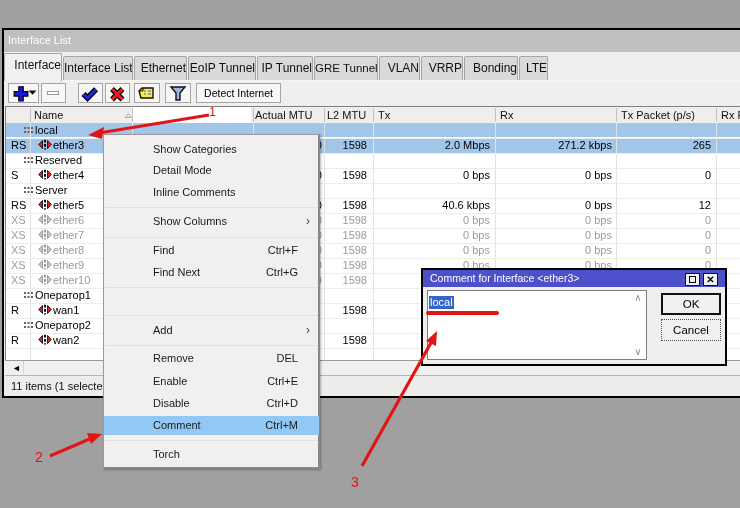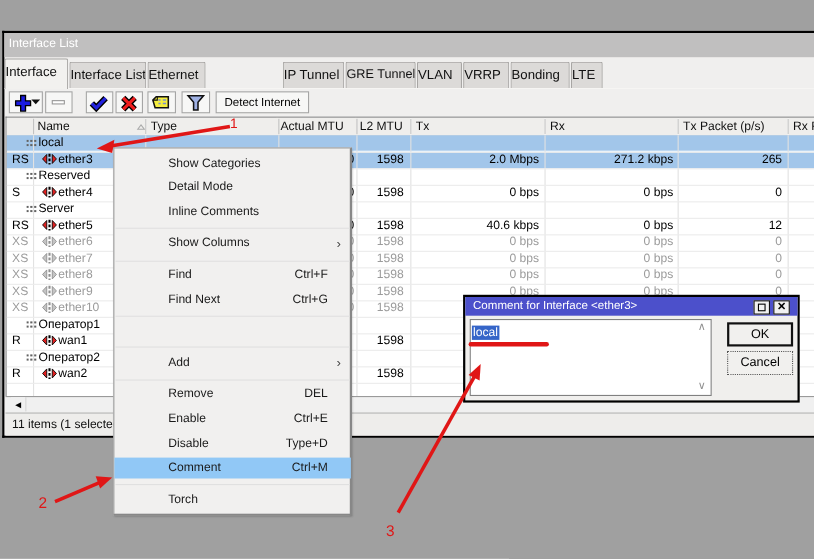--- a/index.html
+++ b/index.html
@@ -10,21 +10,21 @@
 
   
   #win { left:2px; top:28px; width:738px; height:370px; background:#f0efee;
          border-left:2px solid #000; border-top:2px solid #000; border-bottom:2px solid #000; }
   #titlebar { left:0px; top:0px; width:736px; height:22px; background:#c0bfbf; }
   #titletext { left:4px; top:4px; color:#fff; font-size:11px; }
 
   
   .tab { position:absolute; top:26px; height:24px; white-space:nowrap; overflow:hidden; background:#dcdad8;
          border:1px solid #a8a6a4; border-bottom:none; border-radius:2px 2px 0 0;
-         font-size:12px; color:#111; text-align:left; line-height:22px; }
+         font-size:12px; color:#111; text-align:right; line-height:22px; }
   #tabline { left:0px; top:50px; width:736px; height:1px; background:#f6f5f3; }
   .tab.active { top:23px; height:28px; background:#f2f1ef; z-index:3; }
 
   
   .tbtn { position:absolute; top:53px; height:20px; background:#f7f7f6;
           border:1px solid #a5a5a5; }
 
   
   #list { left:1px; top:76px; width:735px; height:254px; background:#fff;
           border-left:1px solid #808080; border-top:1px solid #808080; overflow:hidden; }
@@ -79,20 +79,21 @@
 <div id="page">
 
   <div id="win" class="abs">
     <div id="titlebar" class="abs">
         <div id="titletext" class="abs">Interface List</div>
       </div>
 
     <div class="tab active" style="left:0px; width:58px;">Interface</div>
     <div class="tab" style="left:59px; width:70px;">Interface List</div>
     <div class="tab" style="left:130px; width:53px;">Ethernet</div>
+    <div class="tab" style="left:184px; width:68px;">EoIP Tunnel</div>
     <div class="tab" style="left:253px; width:56px;">IP Tunnel</div>
     <div class="tab" style="left:310px; width:64px; font-size:11.5px;">GRE Tunnel</div>
     <div class="tab" style="left:375px; width:41px;">VLAN</div>
     <div class="tab" style="left:417px; width:42px;">VRRP</div>
     <div class="tab" style="left:460px; width:54px;">Bonding</div>
     <div class="tab" style="left:515px; width:29px;">LTE</div>
     <div id="tabline" class="abs"></div>
 
     <div class="tbtn" style="left:4px; width:31px;">
       <svg width="29" height="19" style="position:absolute;left:0;top:0;">
@@ -126,21 +127,20 @@
       <svg width="24" height="18" style="position:absolute;left:0;top:0;">
         <path d="M5 3 h14 l-5 6 v7 h-4 v-7 z" fill="#9fb1e4" stroke="#111" stroke-width="1.4"></path>
       </svg>
     </div>
     <div class="tbtn" style="left:192px; width:85px; font-size:10.5px; text-align:center; line-height:18px; color:#000;">Detect Internet</div>
 
     <div id="list" class="abs">
 
       <div class="hdr" style="left:0; width:27px;"></div>
       <div class="hdr" style="left:24px; width:102px; padding-left:4px;">Name</div>
-      <div class="hdr" style="left:127px; width:120px; padding-left:4px;">Type</div>
       <div class="hdr" style="left:245px; width:73px; padding-left:4px;">Actual MTU</div>
       <div class="hdr" style="left:317px; width:50px; padding-left:4px;">L2 MTU</div>
       <div class="hdr" style="left:368px; width:121px; padding-left:4px;">Tx</div>
       <div class="hdr" style="left:490px; width:120px; padding-left:4px;">Rx</div>
       <div class="hdr" style="left:611px; width:99px; padding-left:4px;">Tx Packet (p/s)</div>
       <div class="hdr" style="left:711px; width:60px; padding-left:4px;">Rx Packet (p/s)</div>
       <svg width="10" height="8" style="position:absolute;left:118px;top:5px;">
         <path d="M1.2 5.5 L4.2 1.5 L7.2 5.5 Z" fill="none" stroke="#ababab" stroke-width="1"></path>
       </svg>
       <div class="hsep" style="left:24px;"></div>
@@ -428,21 +428,21 @@
     <div class="mi" style="top:213px;">
         <span class="lbl">Remove</span>
         <span class="sc">DEL</span>
       </div>
     <div class="mi" style="top:236px;">
         <span class="lbl">Enable</span>
         <span class="sc">Ctrl+E</span>
       </div>
     <div class="mi" style="top:258px;">
         <span class="lbl">Disable</span>
-        <span class="sc">Type+D</span>
+        <span class="sc">Ctrl+D</span>
       </div>
     <div class="mi hl" style="top:281px; height:19px; line-height:19px;">
         <span class="lbl">Comment</span>
         <span class="sc">Ctrl+M</span>
       </div>
     <div class="msep" style="top:305px;"></div>
     <div class="mi" style="top:309px;text-decoration:underline;">
         <span class="lbl">Torch</span>
       </div>
   </div>

